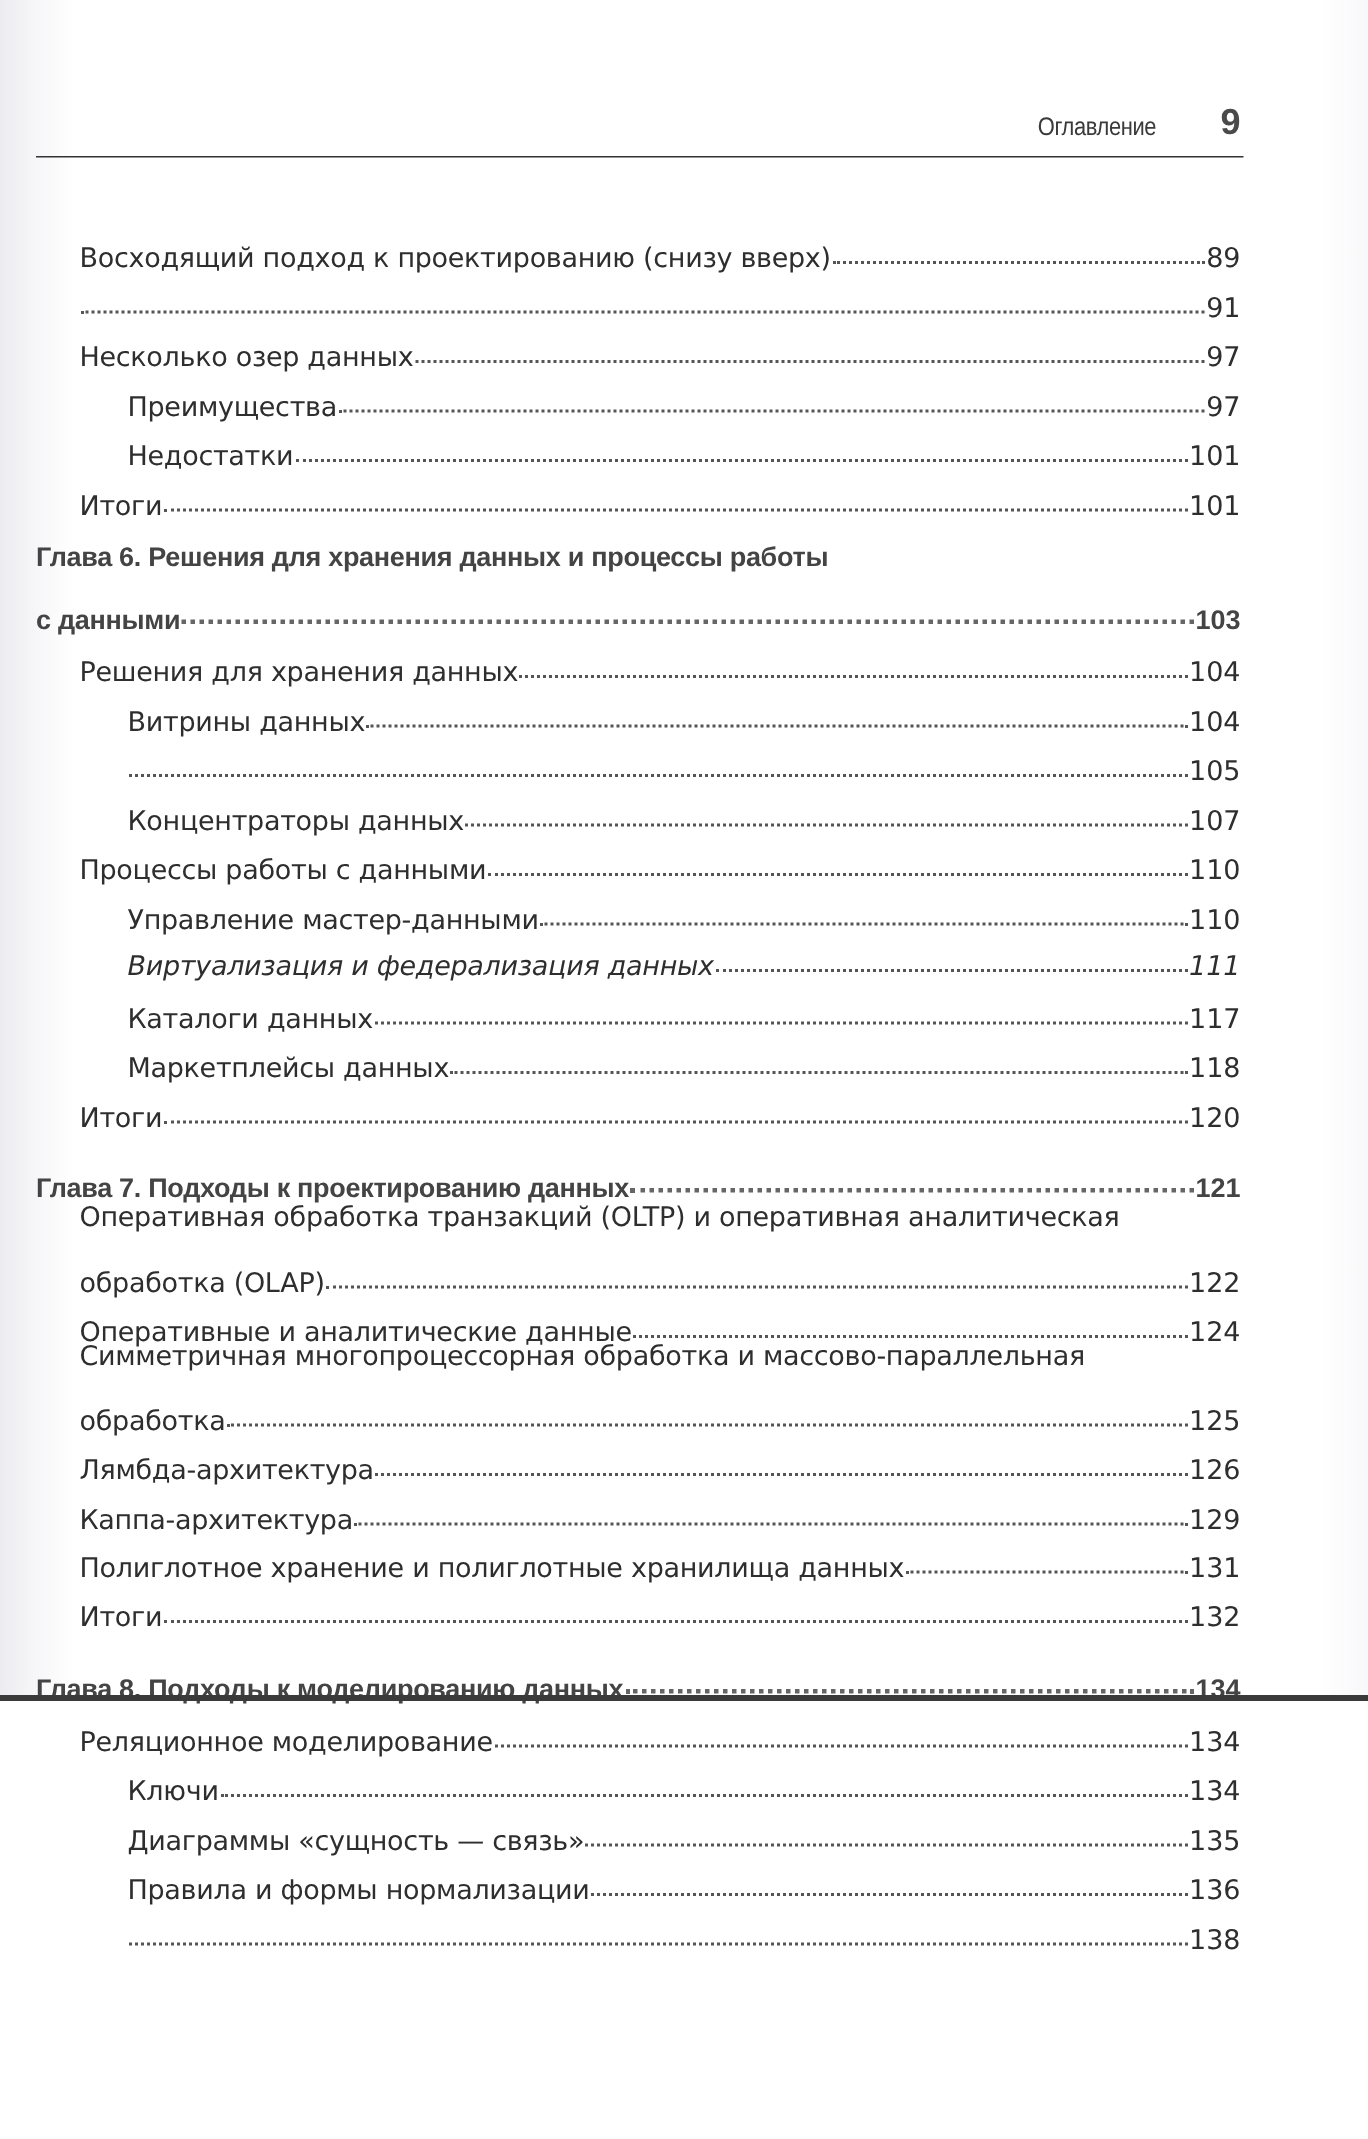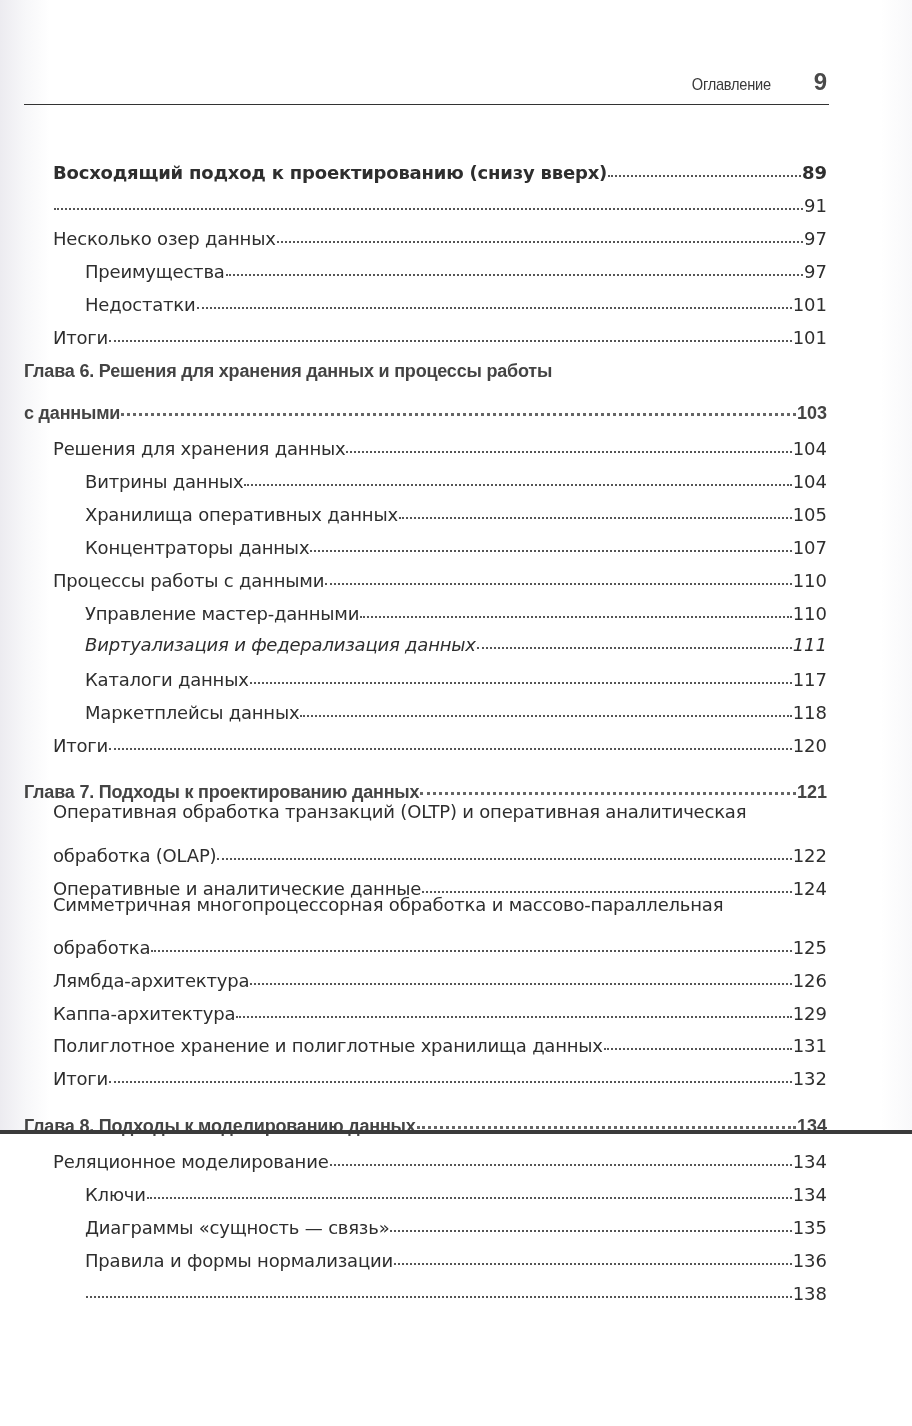--- a/index.html
+++ b/index.html
@@ -126,21 +126,21 @@
 
 <div class="page">
 
   <div class="header">
     <span class="header-title">Оглавление</span>
     <span class="header-page">9</span>
   </div>
 
   <div class="toc">
 
-    <div class="entry l1" style="top:145px;font-weight:bold;">
+    <div class="entry l1" style="top:145px;">
       <span class="label">Восходящий подход к проектированию (снизу вверх)</span>
       <span class="dots"></span>
       <span class="page-num">89</span>
     </div>
     <div class="entry l1" style="top:178px;">
       <span class="dots"></span>
       <span class="page-num">91</span>
     </div>
     <div class="entry l1" style="top:211px;">
       <span class="label">Несколько озер данных</span>
@@ -174,21 +174,20 @@
       <span class="label">Решения для хранения данных</span>
       <span class="dots"></span>
       <span class="page-num">104</span>
     </div>
     <div class="entry l2" style="top:454px;">
       <span class="label">Витрины данных</span>
       <span class="dots"></span>
       <span class="page-num">104</span>
     </div>
     <div class="entry l2" style="top:487px;">
-      <span class="label">Хранилища оперативных данных</span>
       <span class="dots"></span>
       <span class="page-num">105</span>
     </div>
     <div class="entry l2" style="top:520px;">
       <span class="label">Концентраторы данных</span>
       <span class="dots"></span>
       <span class="page-num">107</span>
     </div>
     <div class="entry l1" style="top:553px;">
       <span class="label">Процессы работы с данными</span>

